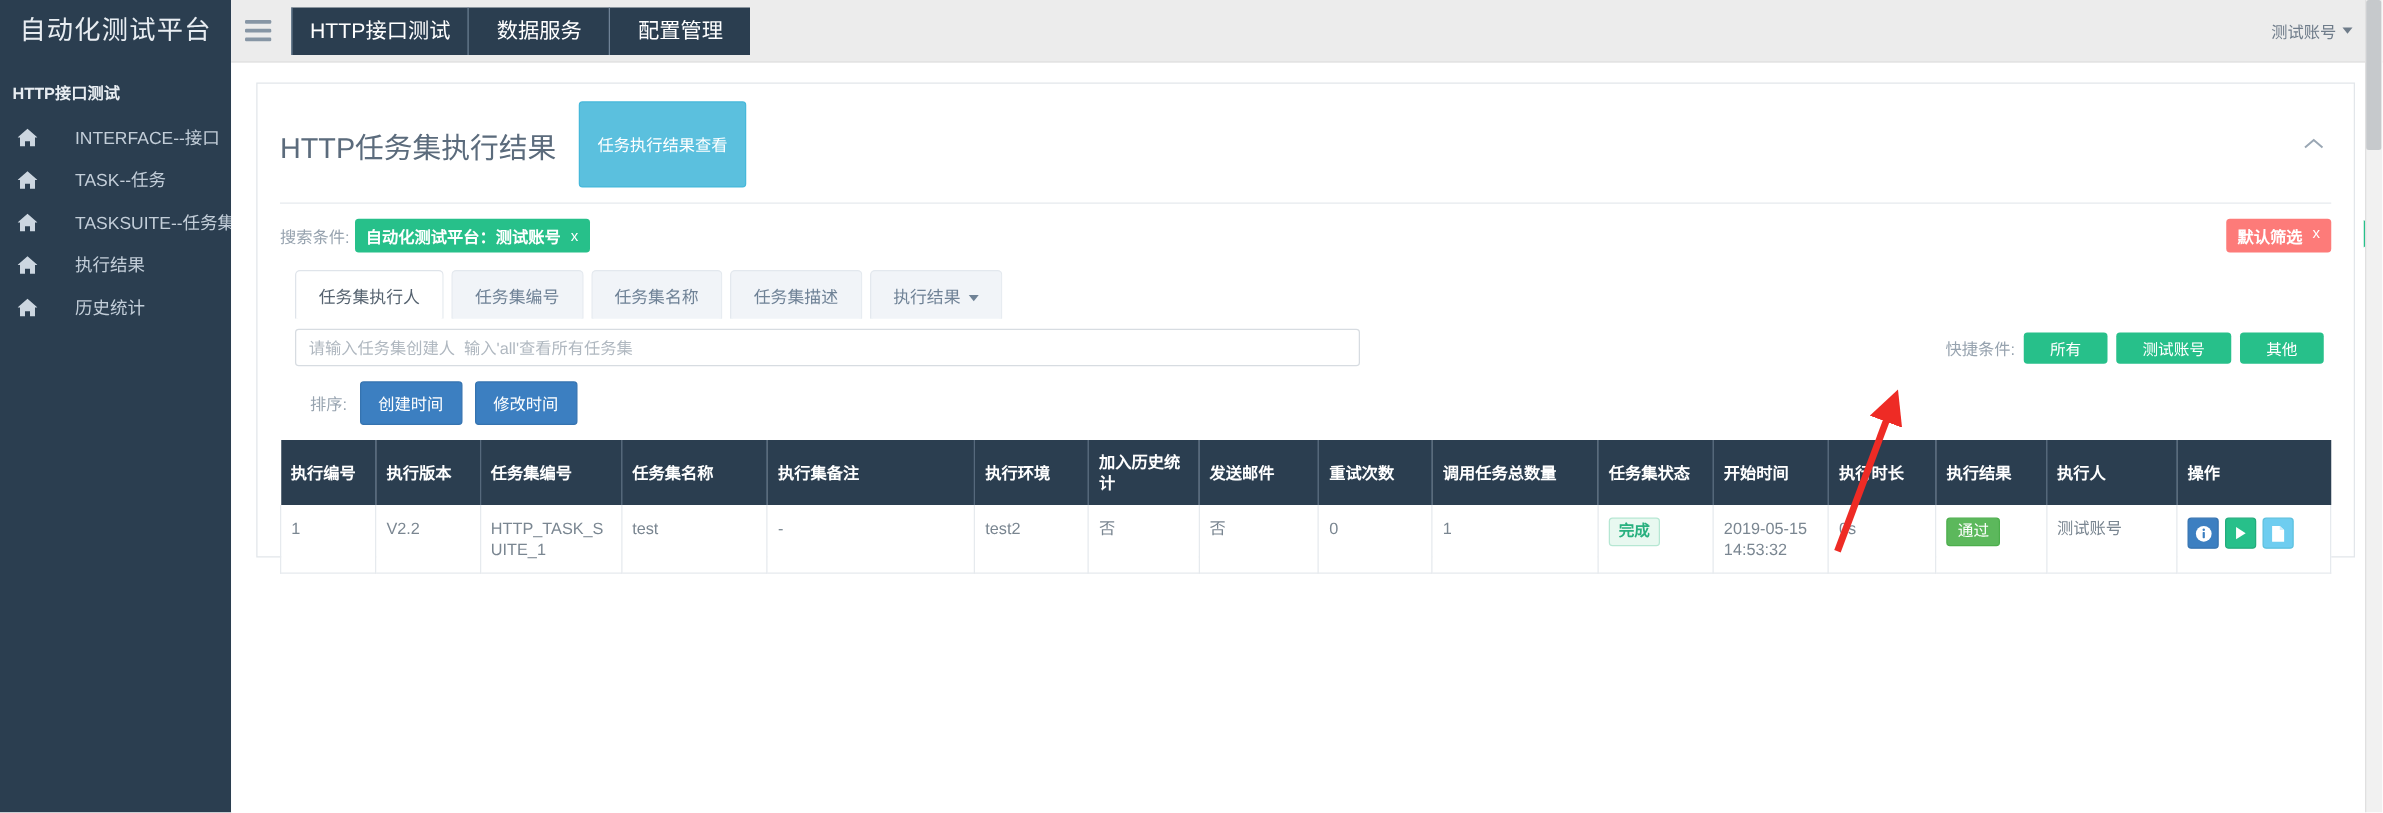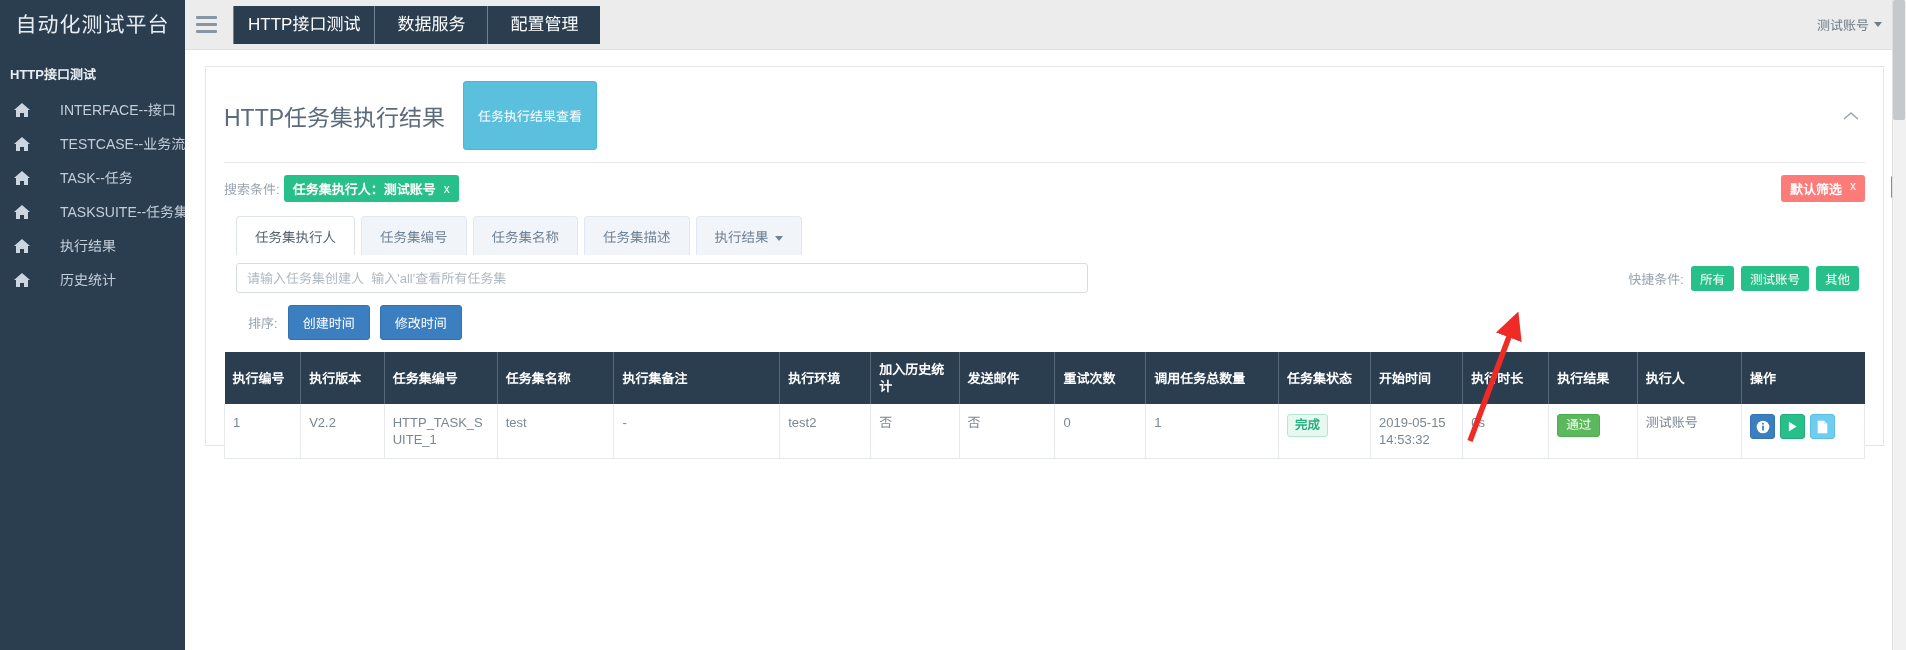--- a/index.html
+++ b/index.html
@@ -163,21 +163,21 @@
     height: 30px;
     border:1px solid #d7dce1; border-radius:3px;
     padding: 0 10px; font-size:13px; color:#555;
     outline:none; background:#fff;
     font-family: "Liberation Sans", "DejaVu Sans", sans-serif;
   }
   .text-input::placeholder { color:#b0b8c0; }
   .quick-row { margin-left:auto; display:flex; align-items:center; gap:7px; padding-right: 6px;}
   .badge-green {
     background:#27c08a; color:#fff; font-size:12.5px;
-    padding:3px 9px; border-radius:3px; cursor:pointer; white-space:nowrap;
+    padding:3px 21px; border-radius:3px; cursor:pointer; white-space:nowrap;
   }
 
   .sort-row { padding: 12px 18px 12px 42px; display:flex; align-items:center; gap:10px; }
   .btn-blue {
     background:#3c7fc1; border:1px solid #3573b0; color:#fff;
     font-size:13px; padding:7px 14px; border-radius:3px; cursor:pointer; white-space:nowrap;
   }
 
   
   .table-wrap { padding: 0 18px; }
@@ -237,28 +237,20 @@
     <div class="brand">自动化测试平台</div>
     <div class="side-section-title">HTTP接口测试</div>
 
     <div class="side-item">
       <span class="side-icon">
         <svg width="16" height="16" viewBox="0 0 16 16">
             <path fill="#ccd6e0" d="M8 1L0 8h2v7h4v-4h4v4h4V8h2z"></path>
           </svg>
       </span>
       <span class="side-label">INTERFACE--接口</span>
-    </div>
-    <div class="side-item">
-      <span class="side-icon">
-        <svg width="16" height="16" viewBox="0 0 16 16">
-            <path fill="#ccd6e0" d="M8 1L0 8h2v7h4v-4h4v4h4V8h2z"></path>
-          </svg>
-      </span>
-      <span class="side-label">TESTCASE--业务流</span>
     </div>
     <div class="side-item">
       <span class="side-icon">
         <svg width="16" height="16" viewBox="0 0 16 16">
             <path fill="#ccd6e0" d="M8 1L0 8h2v7h4v-4h4v4h4V8h2z"></path>
           </svg>
       </span>
       <span class="side-label">TASK--任务</span>
     </div>
     <div class="side-item">
@@ -316,21 +308,21 @@
             <svg width="16" height="10" viewBox="0 0 16 10">
                 <path d="M1 8 L8 2 L15 8" stroke="#9aa7b4" stroke-width="1.6" fill="none"></path>
               </svg>
           </div>
         </div>
         <div class="panel-divider"></div>
 
         <div class="search-row">
           <span class="label-muted">搜索条件:</span>
           <span class="tag-green">
-            <span>任务集执行人：测试账号</span>
+            <span>自动化测试平台：测试账号</span>
             <span class="x">x</span>
           </span>
           <span class="filter-right">
             <span class="tag-red">
               <span>默认筛选</span>
               <span class="x">x</span>
             </span>
           </span>
           <span class="green-arrow"></span>
         </div>

